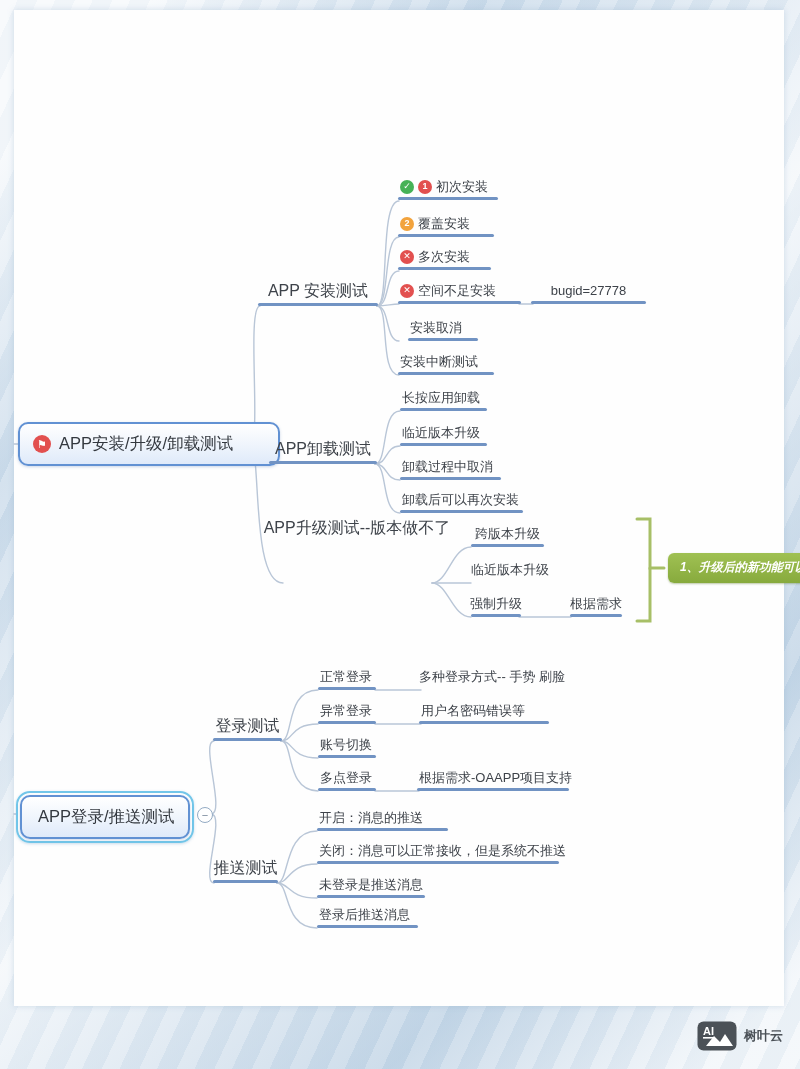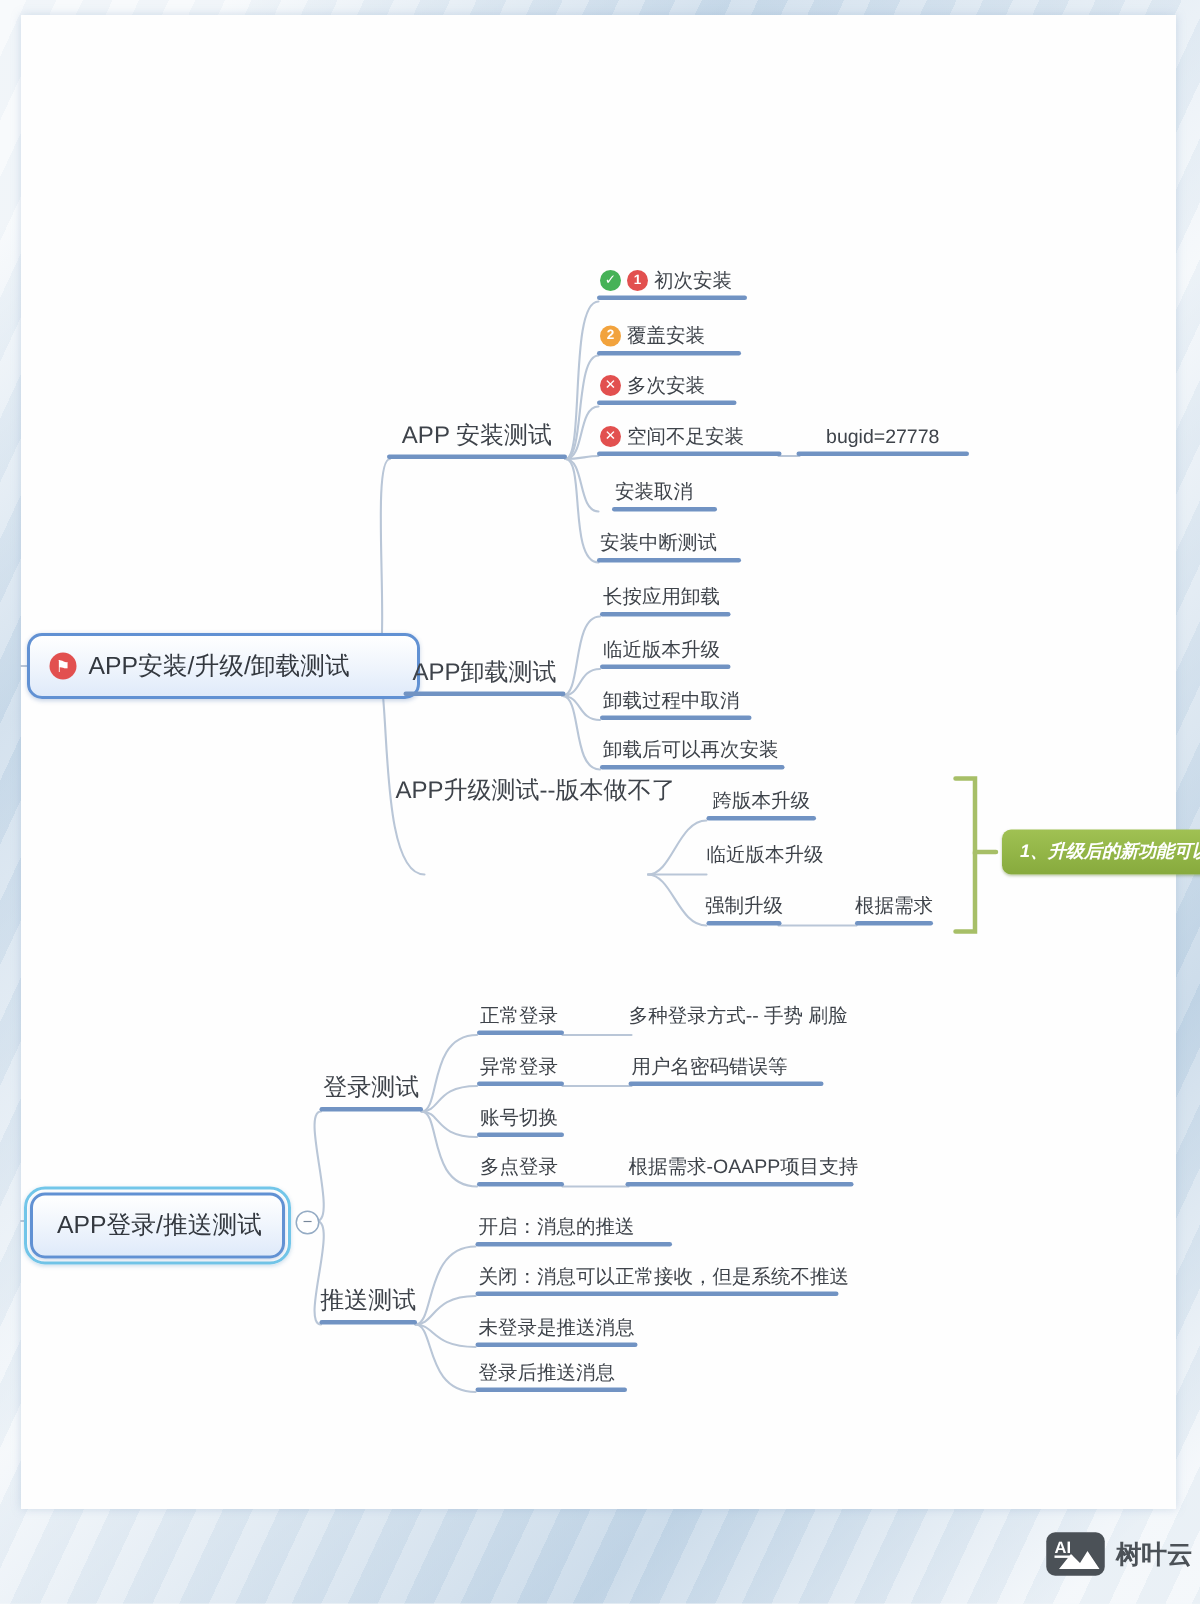--- a/index.html
+++ b/index.html
@@ -47,21 +47,21 @@
     background:#fff;border:1.5px solid #94abc4;color:#7e8residual;color:#77879a;
     display:flex;align-items:center;justify-content:center;font-size:11px;line-height:1;
   }
   .summary-pill{
     position:absolute;z-index:2;height:30px;display:flex;align-items:center;
     background:linear-gradient(180deg,#a0c153 0%,#87aa3d 100%);
     border-radius:6px;padding:0 12px;box-shadow:0 1px 2px rgba(90,120,40,.4);
   }
   .summary-pill .tlabel{color:#fff;font-style:italic;font-size:12px;font-weight:bold;}
   .watermark{position:absolute;z-index:3;left:697px;top:1021px;display:flex;align-items:center;gap:7px;}
-  .watermark-text{font-size:17px;font-weight:bold;color:#4b5157;}
+  .watermark-text{font-size:13px;font-weight:bold;color:#4b5157;}
 </style>
 </head>
 <body>
 
 <div class="canvas"></div>
 
 <svg class="links" width="800" height="1069" viewBox="0 0 800 1069">
   <g stroke="#b9c6d7" stroke-width="1.4" fill="none" stroke-linecap="round">
 
     <path d="M14 444 H19"></path>

